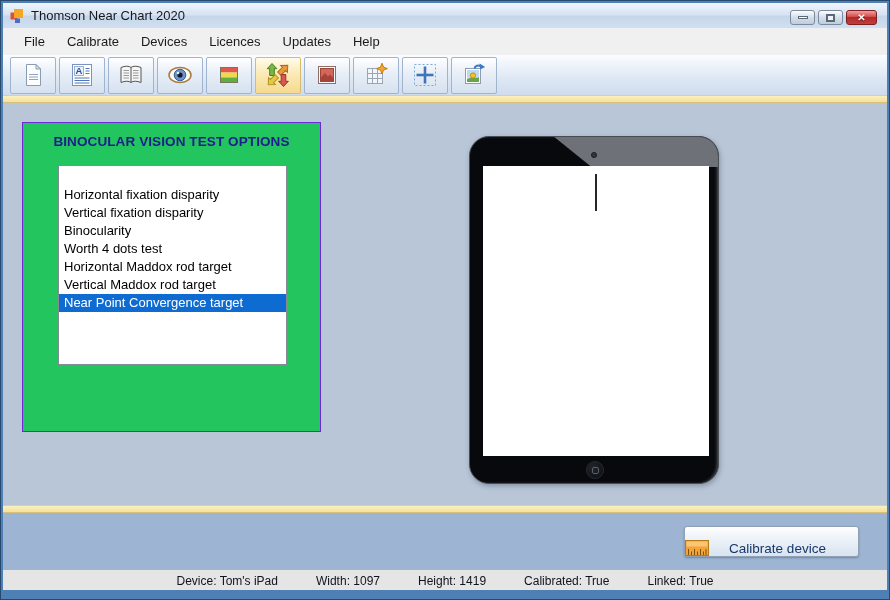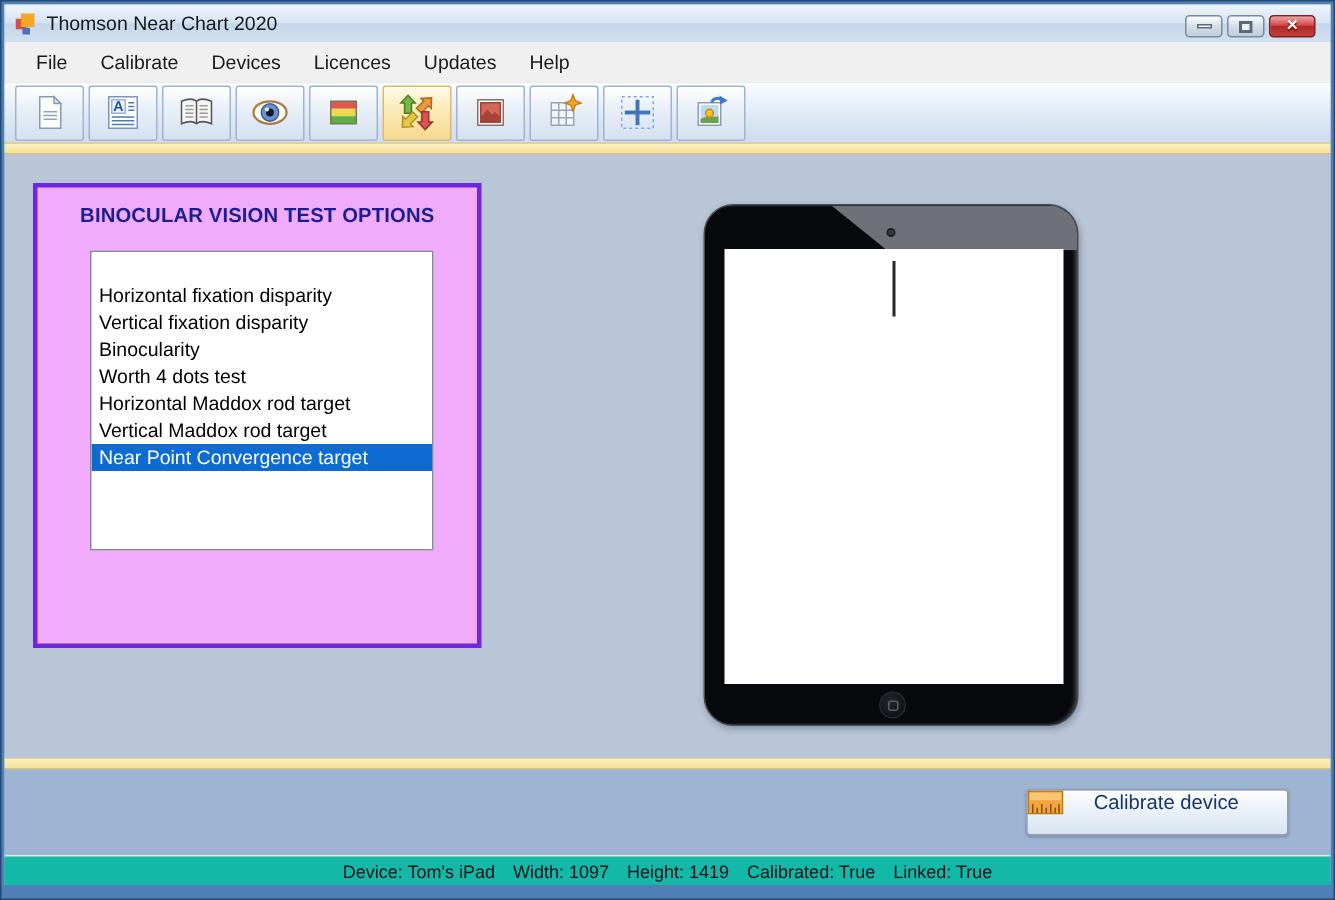--- a/index.html
+++ b/index.html
@@ -43,21 +43,21 @@
   .tbtn.active { background:linear-gradient(#fffceb,#fbeab6 45%,#f6d98f);
                  border-color:#d9bc6a; }
 
   .band { height:8px; flex:0 0 8px; background:linear-gradient(#fbf0bf,#f5e09a);
           border-top:1px solid #e3cf92; border-bottom:1px solid #d8c17e; }
 
   
   .main { flex:1 1 auto; position:relative; background:#b8c6d7; }
 
   .options-panel { position:absolute; left:19px; top:19px; width:299px; height:310px;
-                   background:#f0abfc; border:3px solid #6d28d9; }
+                   background:#22c55e; border:1px solid #6d28d9; }
   .panel-title { text-align:center; margin-top:11px; font-size:13.5px; font-weight:bold;
                  color:#1c1e8e; letter-spacing:0.1px; }
   .listbox { position:absolute; left:35px; top:42px; width:229px; height:200px;
              background:#fff; border:1px solid #848b94; padding-top:20px; overflow:hidden; }
   .list-item { height:18px; line-height:18px; padding-left:5px; font-size:13px;
                color:#000; white-space:nowrap; cursor:default; }
   .list-item.selected { background:#0d6bd1; color:#fff; }
 
   
   .ipad { position:absolute; left:466px; top:33px; width:250px; height:348px;
@@ -82,28 +82,28 @@
   .bottom-panel { height:57px; flex:0 0 57px; background:#9db5d3; position:relative; }
   .device-select { position:absolute; left:15px; top:14px; width:231px; height:27px;
                    background:#fff; border:1px solid #767676; display:flex;
                    align-items:center; padding-left:7px; cursor:default; }
   .device-select-value { font-size:15px; color:#000; flex:1; }
   .device-select-chevron { width:22px; display:flex; justify-content:center; }
   .calibrate-btn { position:absolute; left:681px; top:13px; width:175px; height:31px;
                    border:1px solid #8fa0b5; border-radius:3px;
                    background:linear-gradient(#fefefe,#ebf1f8 45%,#d9e4f0);
                    box-shadow:0 1px 2px rgba(30,45,70,.35);
-                   display:flex; align-items:flex-start; padding-left:0; }
+                   display:flex; align-items:flex-end; padding-left:0; }
   .calibrate-label { flex:1; text-align:center; font-size:13.5px; color:#17376b;
                      padding-right:12px; }
 
   
-  .statusbar { height:20px; flex:0 0 20px; background:#14b8a6;
+  .statusbar { height:20px; flex:0 0 20px; background:#e5e5e5;
                border-top:1px solid #e6e6e6; display:flex; align-items:center;
-               justify-content:center; gap:12px; }
+               justify-content:center; gap:38px; }
   .status-seg { font-size:12px; color:#10131c; white-space:nowrap; }
 </style>
 </head>
 <body>
 
 <div class="window">
   <div class="frame">
 
     <div class="titlebar">
       <svg class="app-icon" viewBox="0 0 16 16">

